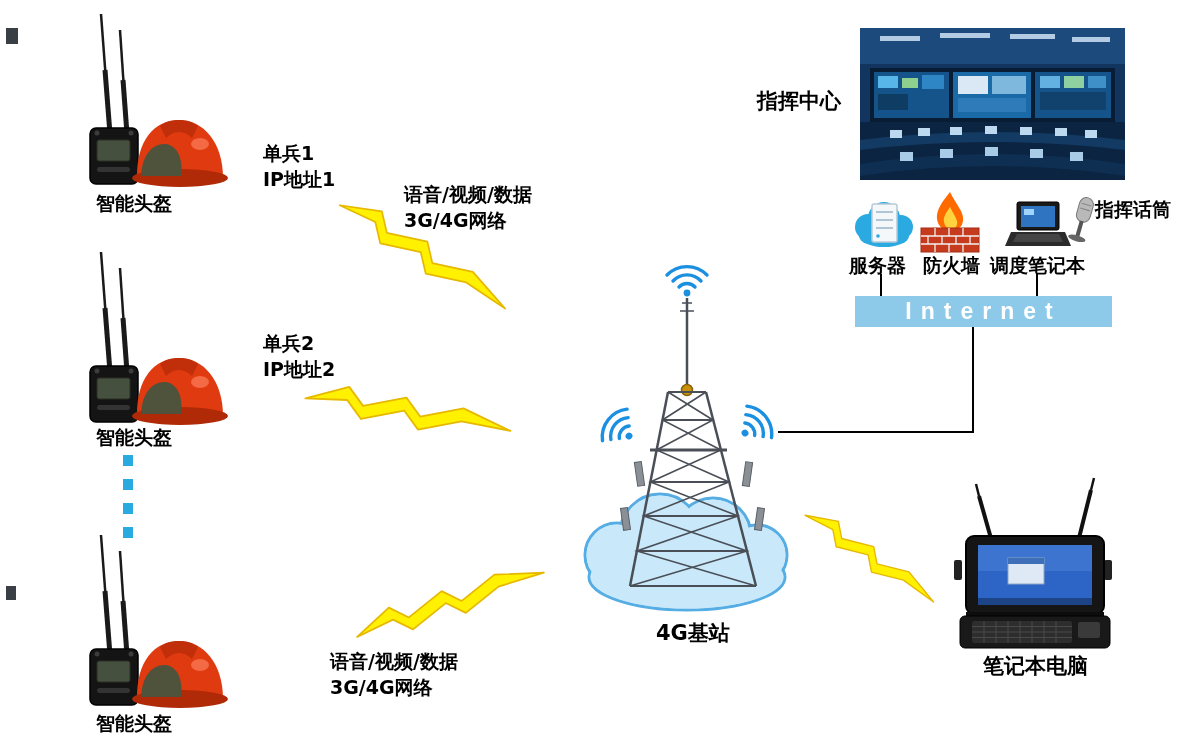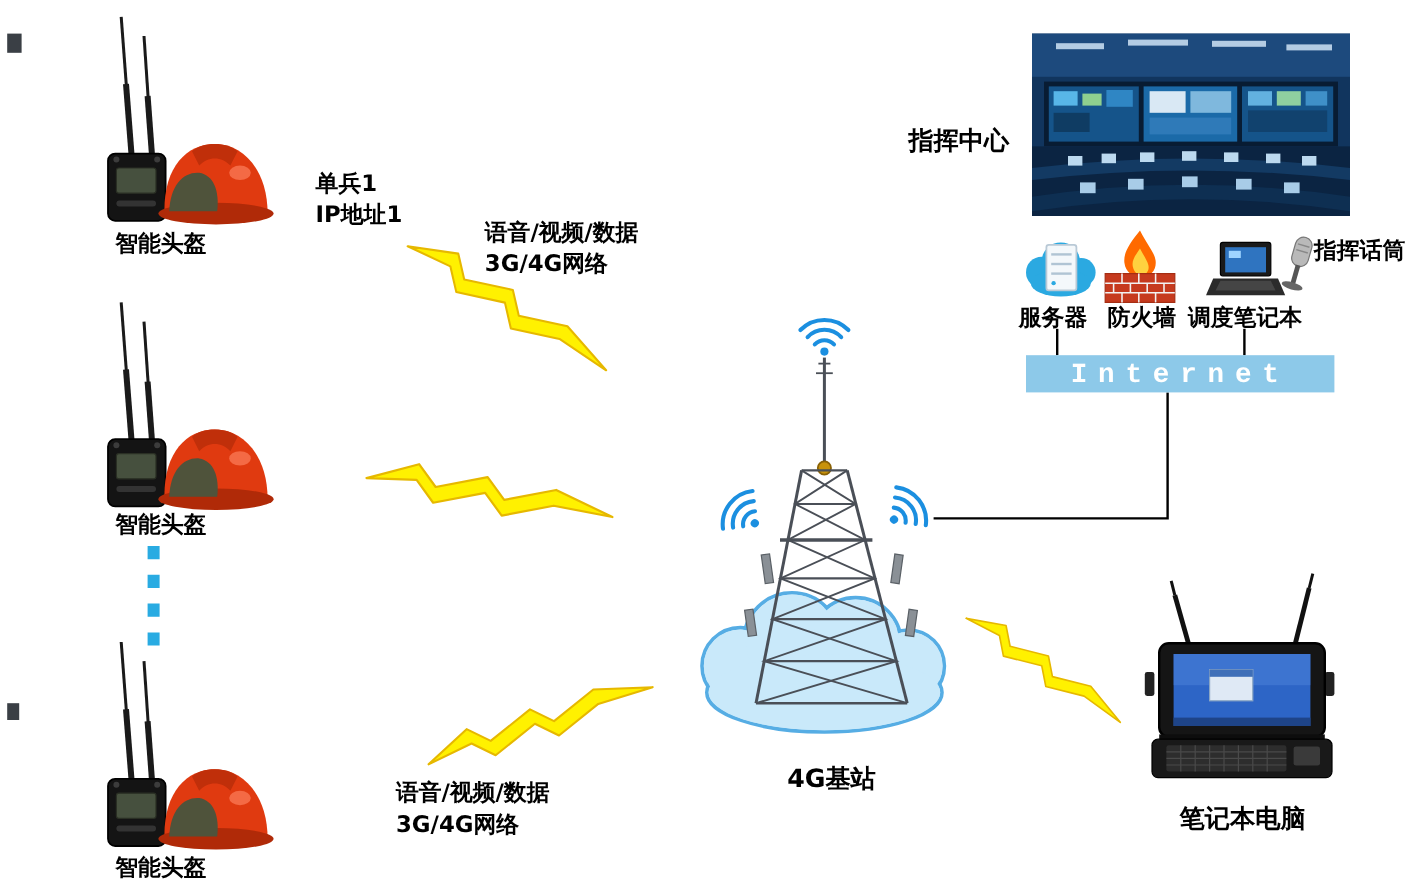--- a/index.html
+++ b/index.html
@@ -9,25 +9,25 @@
   #canvas {
     position:relative; width:1185px; height:744px;
     background:#ffffff; overflow:hidden;
   }
   svg.gfx { position:absolute; left:0; top:0; }
   .lbl {
     position:absolute; color:#000; font-weight:bold;
     font-size:19px; line-height:26px; white-space:nowrap;
   }
   .lbl.center { text-align:left; }
-  .lbl.big { font-size:21px;margin-top:16px; }
+  .lbl.big { font-size:21px; }
   #internet-bar {
     position:absolute; left:855px; top:296px; width:257px; height:31px;
     background:#8DC9E9; color:#ffffff;
-    font-family:Liberation Mono, monospace;
+    font-family:Liberation Sans, sans-serif;
     font-size:23px; font-weight:bold; letter-spacing:9px;
     display:flex; align-items:center; justify-content:center;
   }
 </style>
 </head>
 <body>
 
 <div id="canvas">
 
   <svg class="gfx" width="1185" height="744" viewBox="0 0 1185 744">
@@ -258,20 +258,24 @@
   </svg>
 
   <div class="lbl" style="left:96px;top:190px">智能头盔</div>
   <div class="lbl" style="left:96px;top:424px">智能头盔</div>
   <div class="lbl" style="left:96px;top:710px">智能头盔</div>
 
   <div class="lbl" style="left:263px;top:140px">
     <div>单兵1</div>
     <div>IP地址1</div>
   </div>
+  <div class="lbl" style="left:263px;top:330px">
+    <div>单兵2</div>
+    <div>IP地址2</div>
+  </div>
 
   <div class="lbl center" style="left:404px;top:181px;width:190px">
     <div>语音/视频/数据</div>
     <div>3G/4G网络</div>
   </div>
   <div class="lbl center" style="left:330px;top:648px;width:190px">
     <div>语音/视频/数据</div>
     <div>3G/4G网络</div>
   </div>
 

